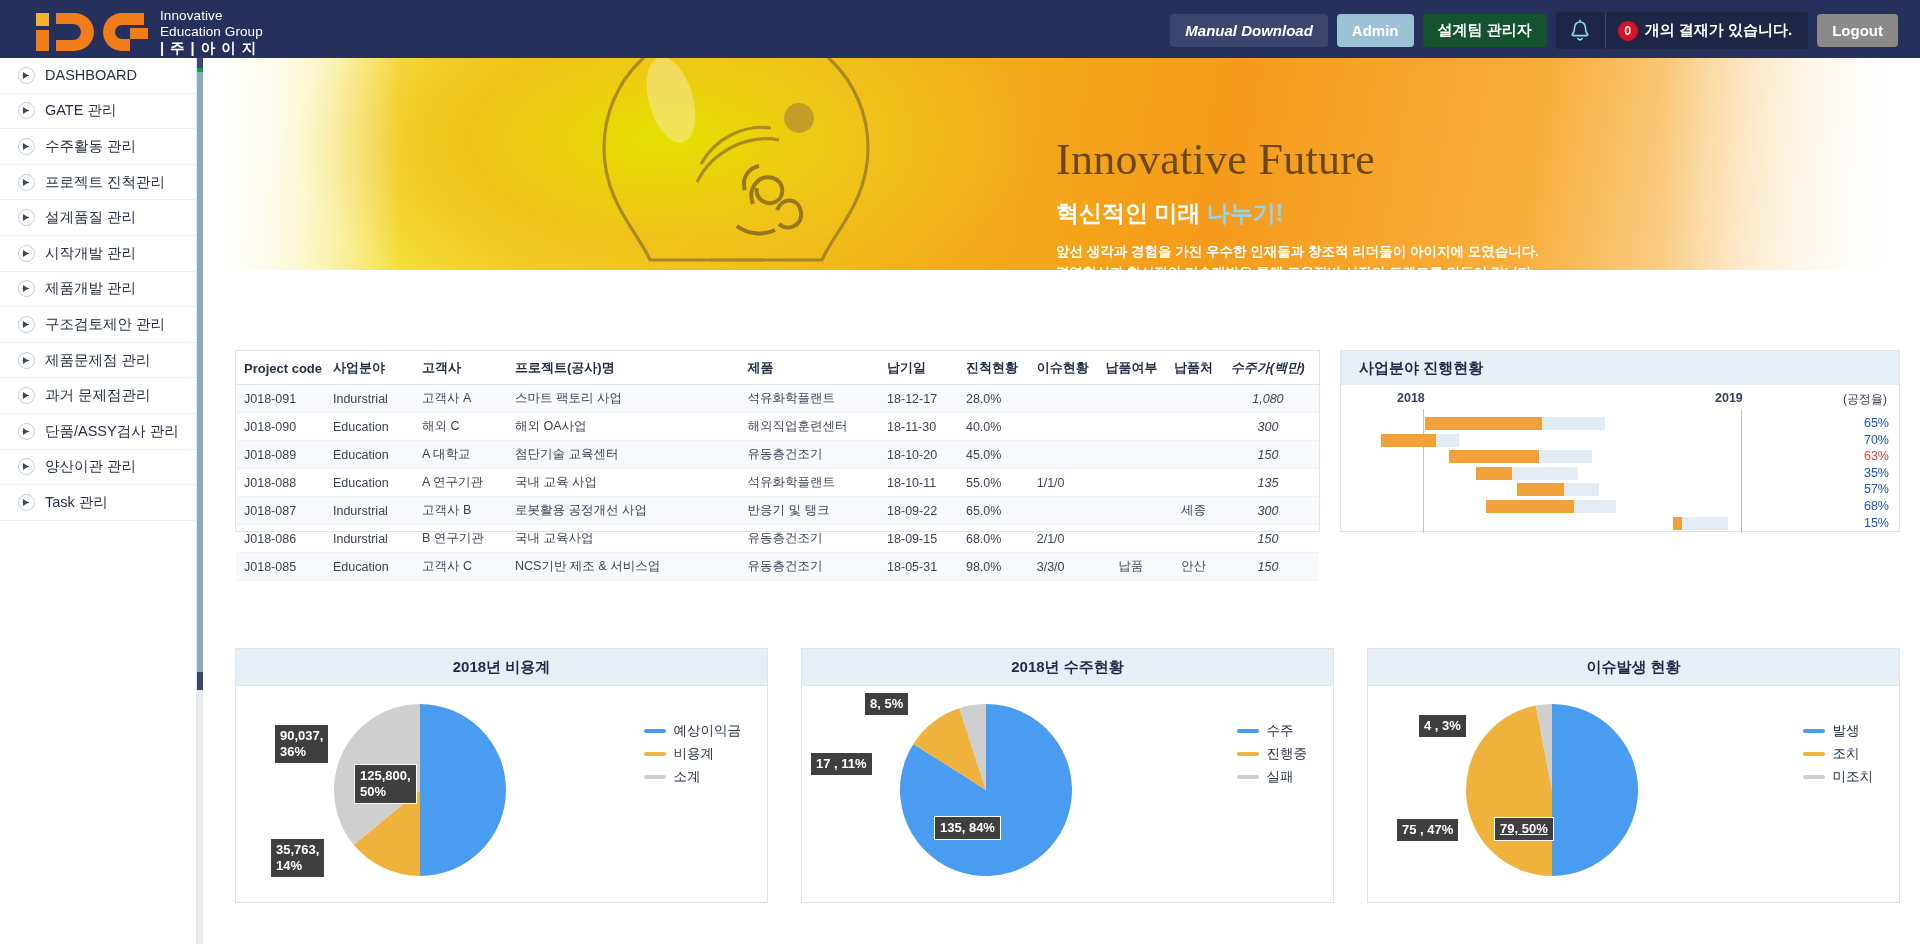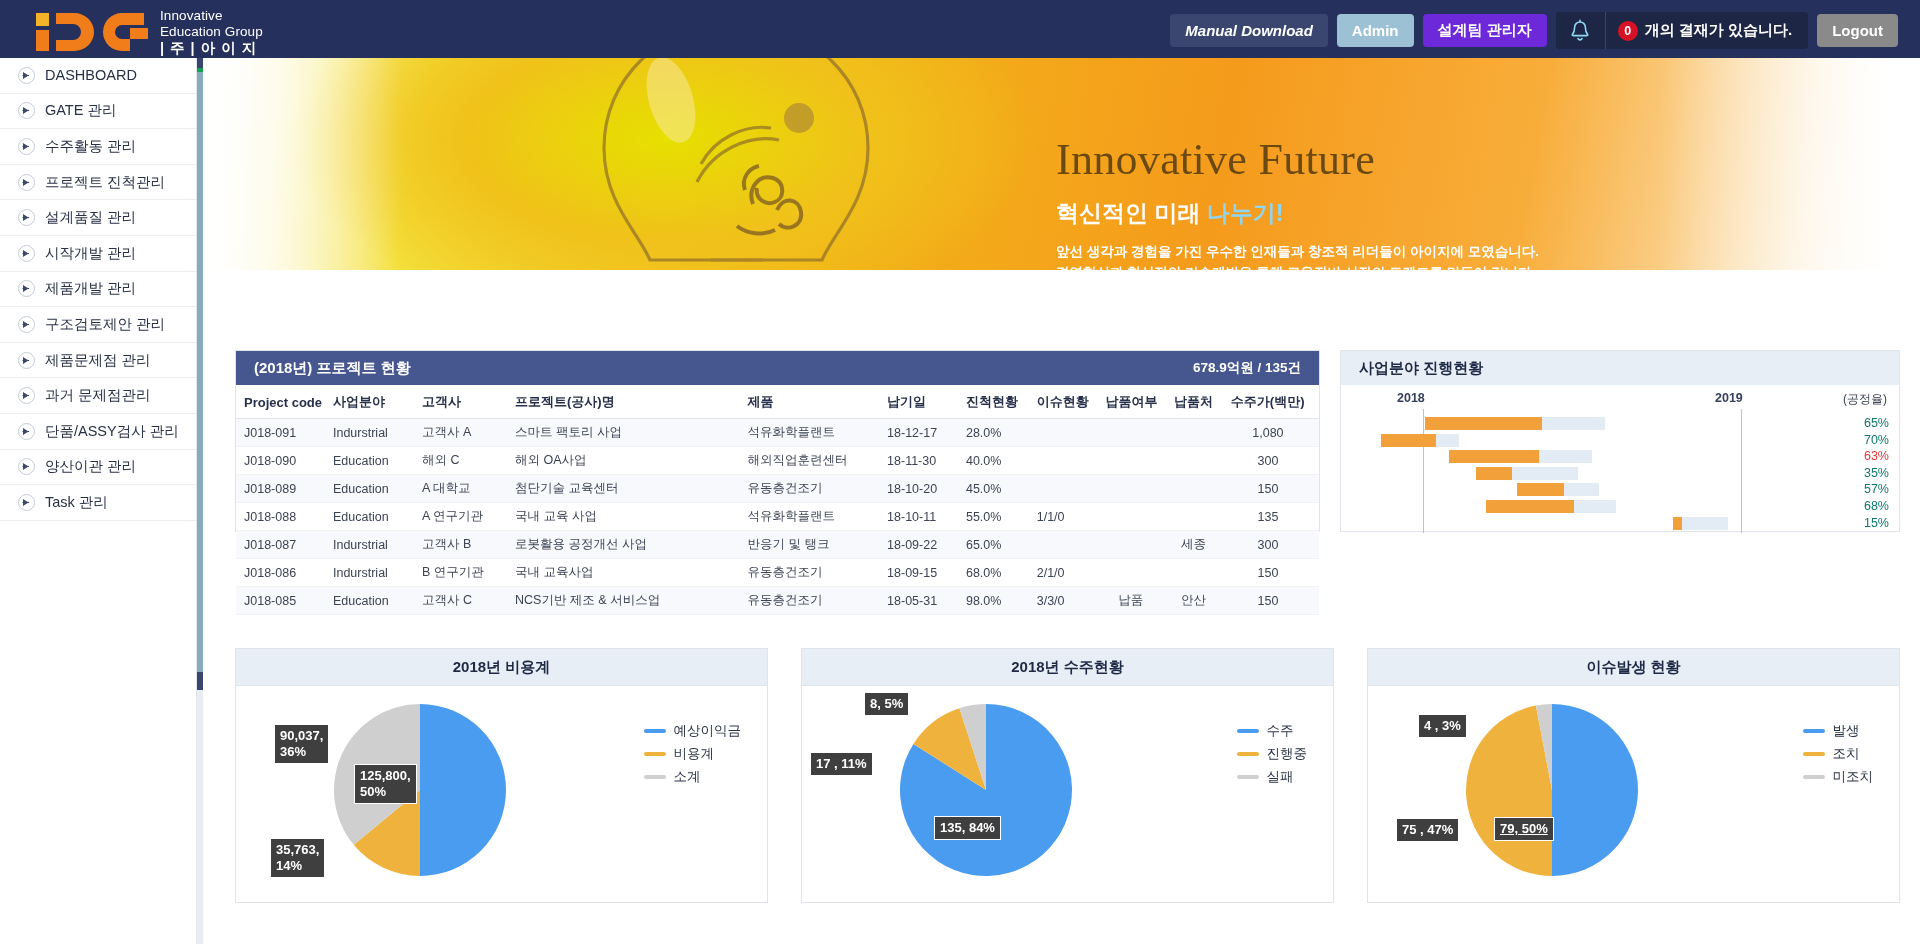--- a/index.html
+++ b/index.html
@@ -32,21 +32,21 @@
   }
   .tb-btn {
     height: 33px; padding: 0 15px; border-radius: 4px;
     display: flex; align-items: center; justify-content: center;
     font-size: 15px; font-weight: 700; color: #ffffff;
     cursor: pointer; white-space: nowrap; border: none;
     font-family: inherit;
   }
   .tb-manual { background: #3a4670; font-style: italic; }
   .tb-admin  { background: #9cc1d4; color: #ffffff; }
-  .tb-design { background: #6d28d9; }
+  .tb-design { background: #14532d; }
   .tb-logout { background: #8a8a8a; }
 
   .notif-group {
     display: flex; align-items: center; height: 37px;
     background: #1d2745; border-radius: 4px; overflow: hidden;
   }
   .bell-box {
     width: 50px; height: 37px; display: flex; align-items: center; justify-content: center;
     background: #1d2745; border-right: 1px solid #3a4670; cursor: pointer;
   }
@@ -144,38 +144,38 @@
   table.proj th {
     font-size: 13px; font-weight: 700; color: #26304a; text-align: left;
     padding: 8px 4px 7px 8px; border-bottom: 1px solid #e1e6ec; background: #ffffff;
     white-space: nowrap;
   }
   table.proj td {
     font-size: 12.5px; color: #3c4354; padding: 5px 4px 5px 8px;
     border-bottom: 1px solid #f0f2f5; white-space: nowrap; overflow: hidden; text-overflow: ellipsis;
   }
   table.proj tbody tr:nth-child(odd) { background: #f7f9fc; }
-  .num { text-align: center; padding-right: 14px !important; }
+  .num { text-align: center; padding-right: 14px !important; font-style: italic; }
   .lnk { color: #3b6fd4; margin-top: 8px; }
   .ctr { text-align: center !important; }
 
   
   .gantt-body { position: relative; height: 148px; padding: 0; }
   .g-axis { position: absolute; left: 0; top: 0; width: 100%; height: 100%; }
   .g-label {
     position: absolute; top: 6px; font-size: 12.5px; font-weight: 700; color: #34405c;
   }
   .g-unit { position: absolute; top: 6px; right: 12px; font-size: 12px; color: #3c4354; font-weight: 400; }
   .g-tick { position: absolute; top: 24px; width: 1px; height: 124px; background: #b9c2cf; }
   .g-row { position: absolute; height: 13px; }
   .g-track { position: absolute; height: 13px; background: #e3ebf4; }
   .g-fill { position: absolute; height: 13px; background: #f2a03a; }
   .g-pct {
     position: absolute; right: 10px; width: 52px; text-align: right;
-    font-size: 12.5px; color: #0f766e;
+    font-size: 12.5px; color: #1d4ed8;
   }
   .g-pct.red { color: #e4393c; }
 
   
   .row2 { position: absolute; left: 32px; top: 590px; width: 1665px; height: 255px; }
   .pie-panel { position: absolute; top: 0; width: 533px; height: 255px; }
   .pie-panel.p1 { left: 0; }
   .pie-panel.p2 { left: 566px; }
   .pie-panel.p3 { left: 1132px; }
   .pie-head {
@@ -407,24 +407,20 @@
         <div class="hero-desc">
           <div>앞선 생각과 경험을 가진 우수한 인재들과 창조적 리더들이 아이지에 모였습니다.</div>
           <div>경영혁신과 혁신적인 기술개발을 통해 교육장비 시장의 트렌드를 만들어 갑니다.</div>
         </div>
       </div>
     </section>
 
     <div class="row1">
 
       <section class="panel proj-panel">
-        <div class="ph-blue">
-          <span class="t">(2018년) 프로젝트 현황</span>
-          <span class="r">678.9억원 / 135건</span>
-        </div>
         <table class="proj">
           <colgroup>
             <col style="width:88px">
               <col style="width:88px">
               <col style="width:92px">
             <col style="width:230px">
               <col style="width:138px">
               <col style="width:78px">
             <col style="width:70px">
               <col style="width:68px">

